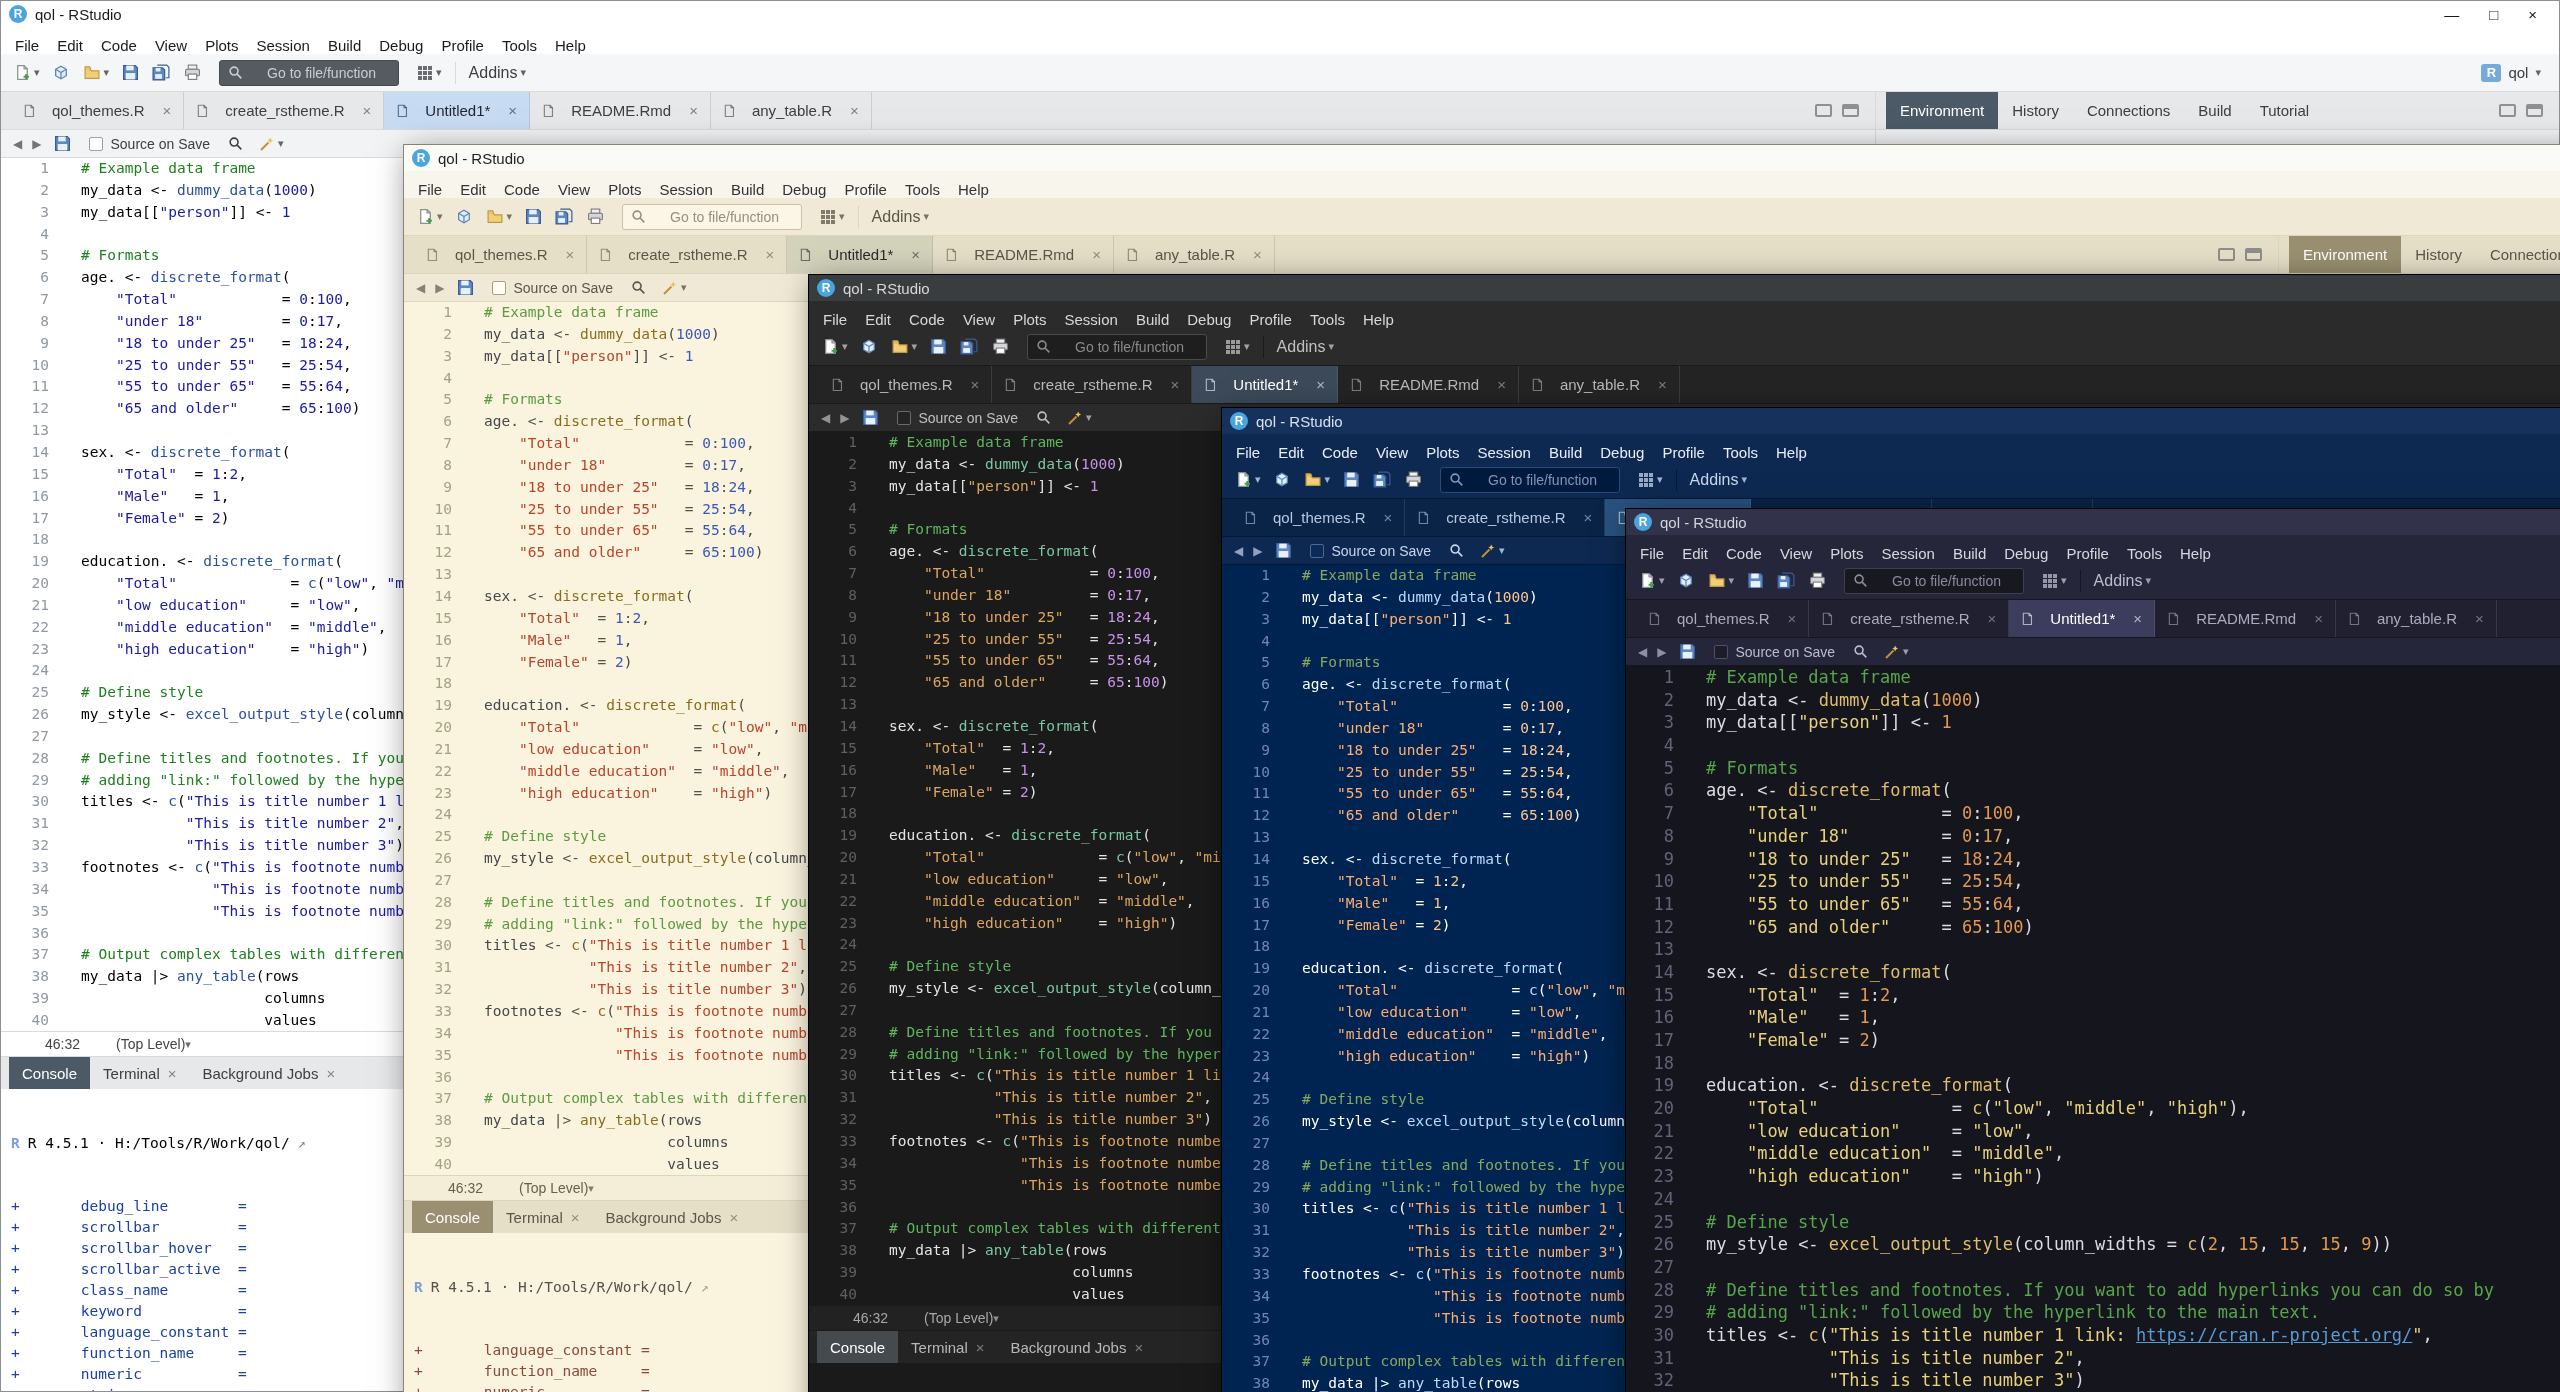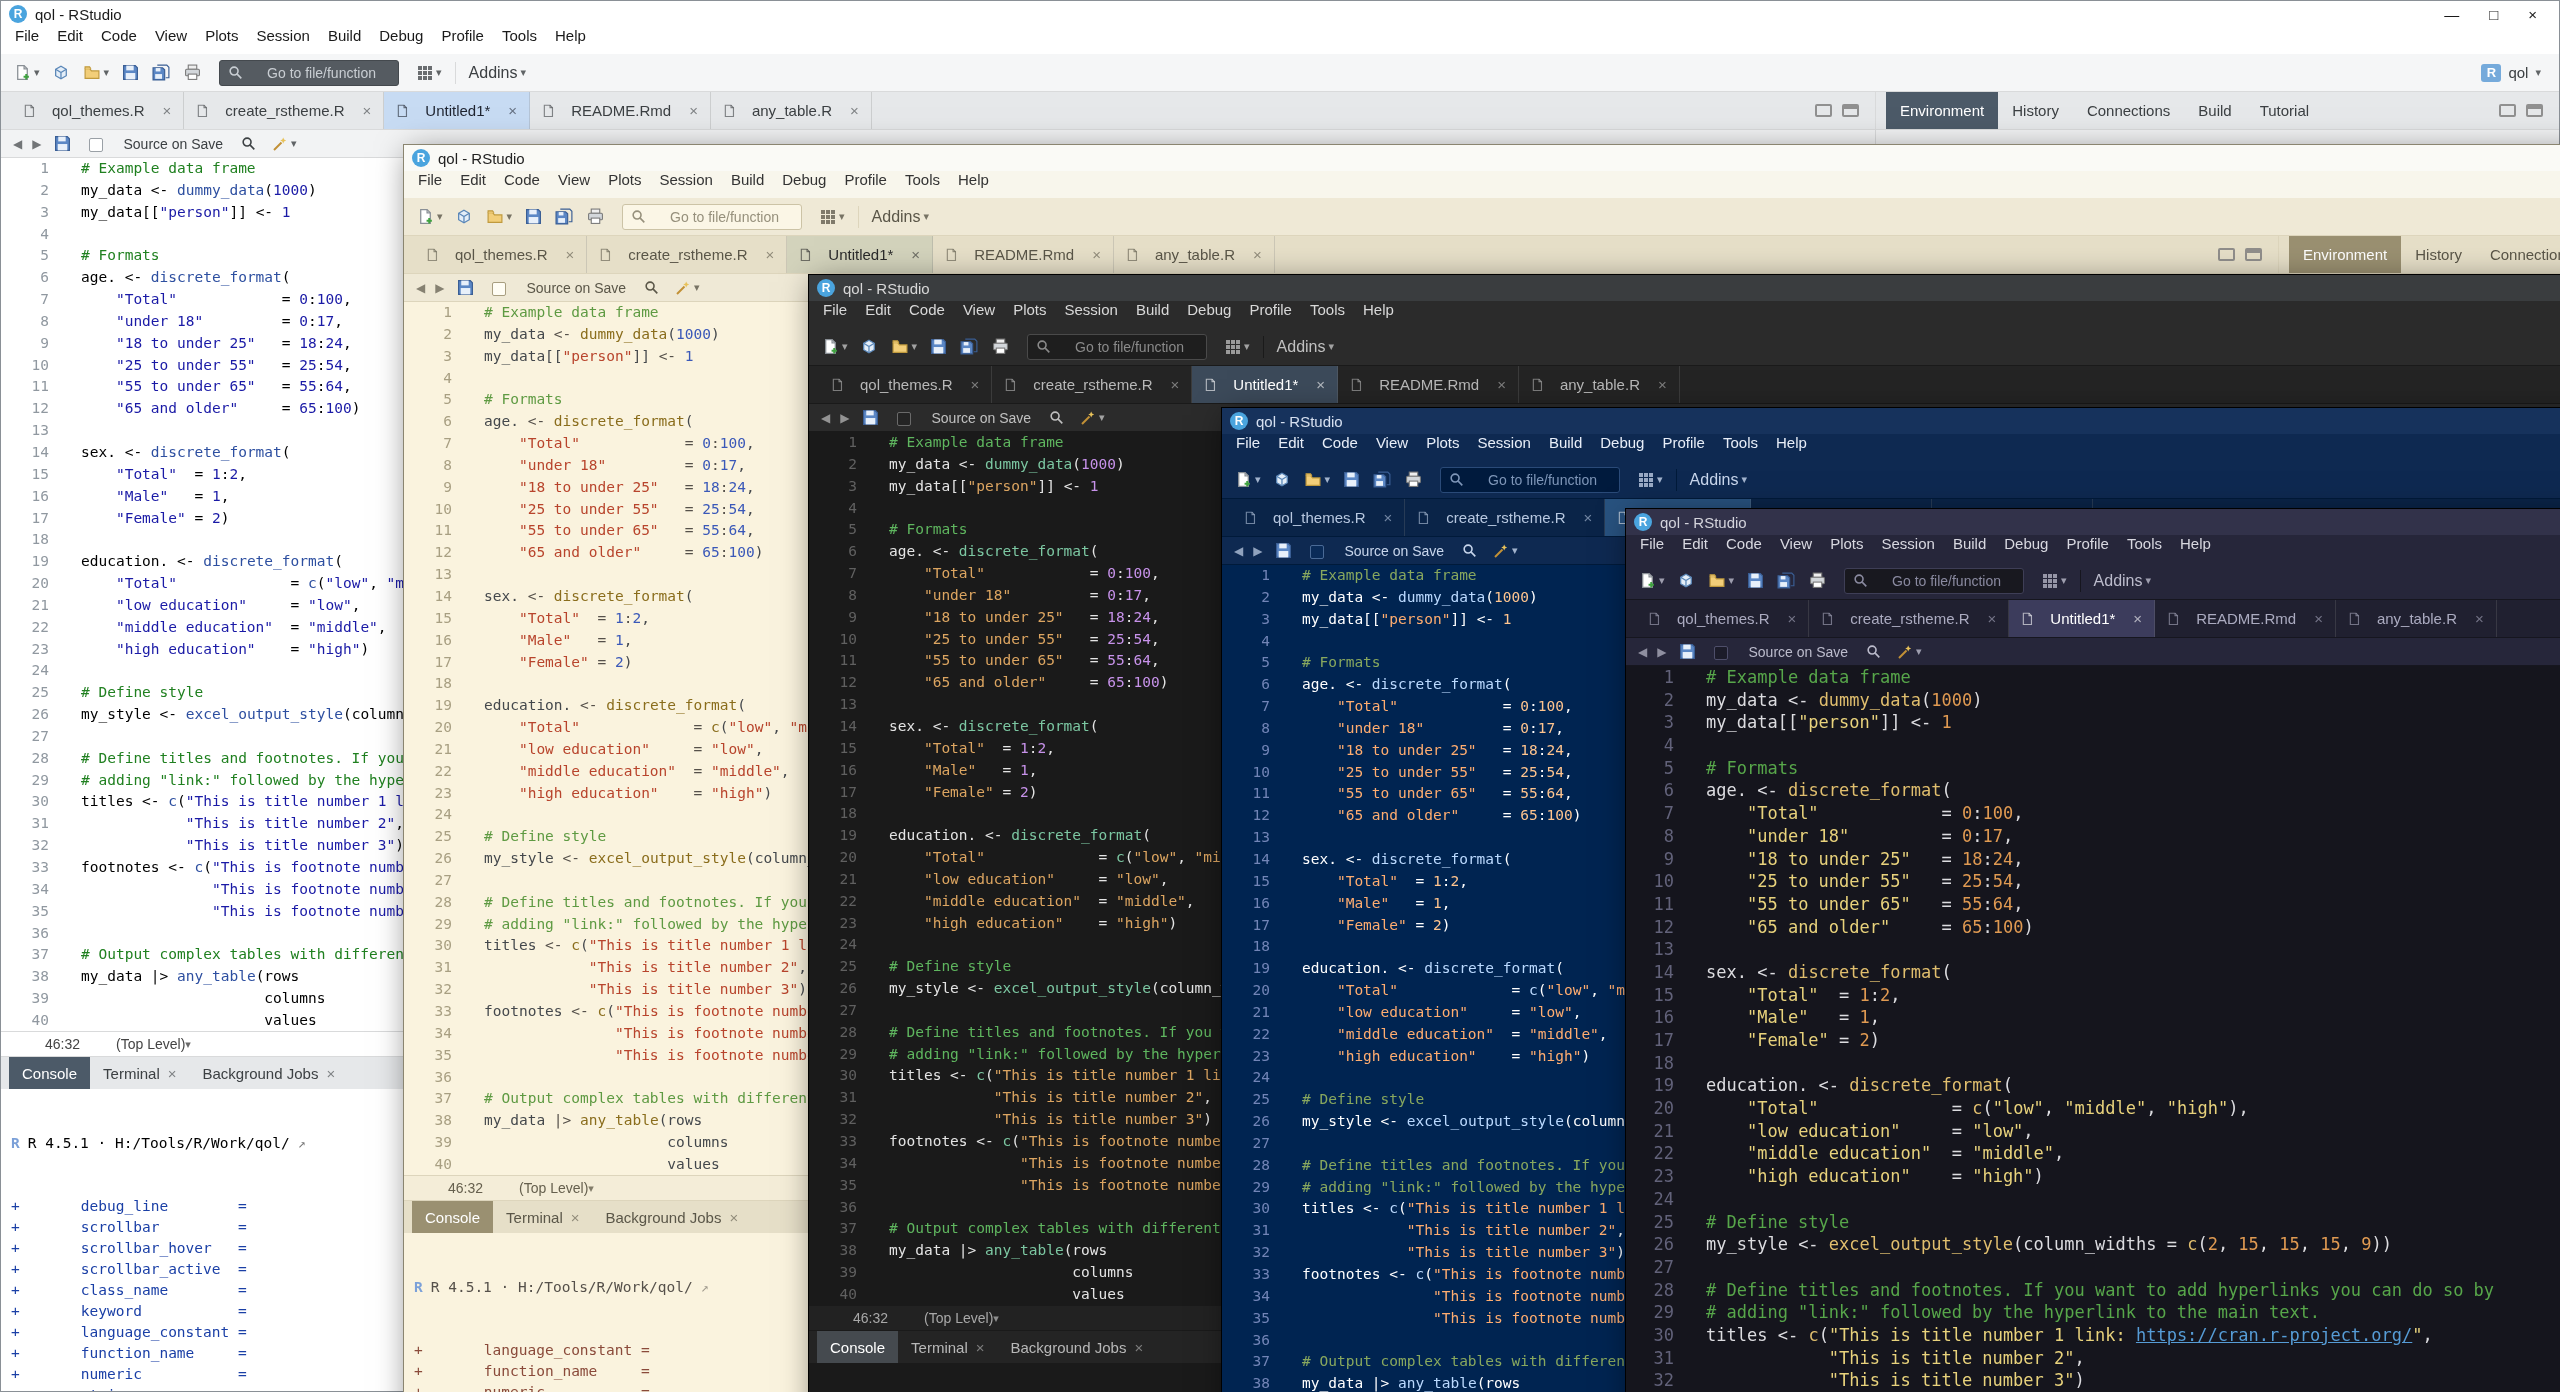--- a/index.html
+++ b/index.html
@@ -9,21 +9,21 @@
   .rswindow{position:absolute;width:2560px;height:1392px;display:flex;flex-direction:column;
     border:1px solid var(--win-border);box-shadow:6px 8px 30px rgba(0,0,0,.5);background:var(--ed-bg);overflow:hidden}
 
   .titlebar{flex:0 0 26px;height:26px;background:var(--title-bg);color:var(--title-fg);
     display:flex;align-items:center;padding:0 8px;font-size:15px}
   .rlogo{width:18px;height:18px;border-radius:50%;background:#4AA4DE;color:#fff;font-weight:bold;
     font-size:12px;display:inline-flex;align-items:center;justify-content:center;margin-right:8px;flex:0 0 auto}
   .wctrl{margin-left:auto;display:flex;gap:30px;padding-right:14px;font-size:15px}
 
   .menubar{flex:0 0 27px;height:27px;background:var(--menu-bg);color:var(--menu-fg);
-    display:flex;align-items:flex-start;font-size:15px;padding-left:5px}
+    display:flex;align-items:flex-end;font-size:15px;padding-left:5px}
   .mitem{padding:0 9px;white-space:nowrap}
 
   .toolbar{flex:0 0 38px;height:38px;background:var(--tb-bg);color:var(--tb-fg);
     border-bottom:1px solid var(--tb-border);display:flex;align-items:center;gap:3px;padding:0 8px}
   .tbtn{display:inline-flex;align-items:center;gap:3px;padding:4px 5px;border-radius:3px;white-space:nowrap}
   .ic{display:inline-flex}
   .ic svg{display:block}
   .caret{font-size:11px;opacity:.8}
   .goto{display:inline-flex;align-items:center;gap:24px;width:180px;height:26px;background:var(--goto-bg);
     border:1px solid var(--goto-border);border-radius:3px;color:var(--goto-fg);font-size:14px;padding:0 8px;margin:0 10px;overflow:hidden;white-space:nowrap}
@@ -47,21 +47,21 @@
   .ctab{display:inline-flex;align-items:center;gap:7px;padding:0 13px;white-space:nowrap}
   .ctab.active{background:var(--ptab-active-bg);color:var(--ptab-active-fg)}
   .tab-spacer{flex:1}
   .pane-icons{display:flex;align-items:center;gap:10px;padding-right:16px}
   .pico{width:17px;height:13px;border:2px solid rgba(128,128,128,.85);border-radius:2px}
   .pico2{border-top-width:5px}
 
   .srctoolbar{flex:0 0 28px;height:28px;background:var(--srctb-bg);color:var(--srctb-fg);
     display:flex;align-items:center;gap:6px;padding:0 10px;font-size:14px;border-bottom:1px solid var(--tb-border)}
   .nav-arrow{font-size:12px;opacity:.7;padding:0 2px}
-  .sos{display:inline-flex;align-items:flex-end;gap:20px;margin:0 7px;white-space:nowrap}
+  .sos{display:inline-flex;align-items:center;gap:7px;margin:0 7px;white-space:nowrap}
   .cb{width:14px;height:14px;border:1px solid var(--cb-border);background:var(--cb-bg);border-radius:2px}
 
   .editor{flex:1;display:flex;min-height:0;background:var(--ed-bg);color:var(--ed-fg);
     font-family:"DejaVu Sans Mono","Liberation Mono",monospace;font-size:14.5px;line-height:21.85px;overflow:hidden}
   .gutter{flex:0 0 62px;text-align:right;padding-right:14px;color:var(--gut-fg)}
   .code{flex:1;white-space:pre;padding-left:18px;overflow:hidden}
   .ln,.cl{height:21.85px;overflow:visible}
   .theme-deep .editor{font-size:17px;line-height:22.7px}
   .theme-deep .ln,.theme-deep .cl{height:22.7px}
   .tk-t{color:var(--ed-fg)}

